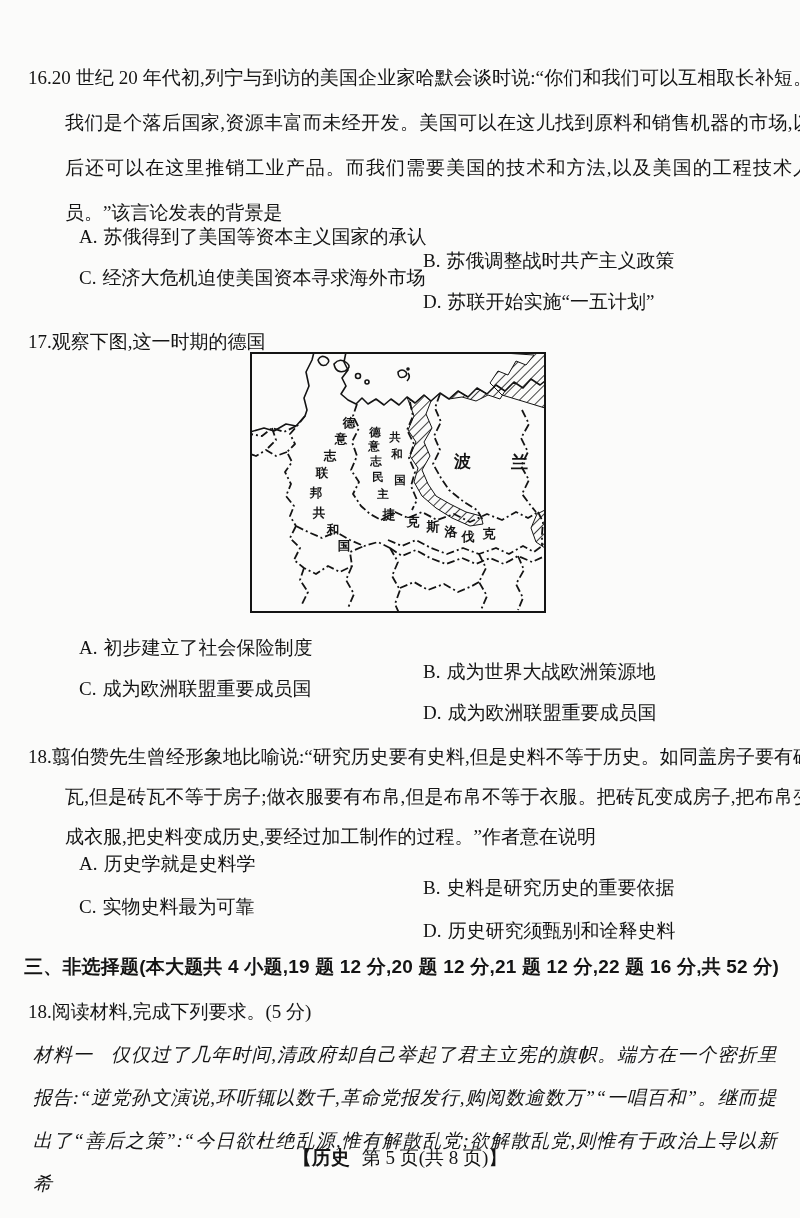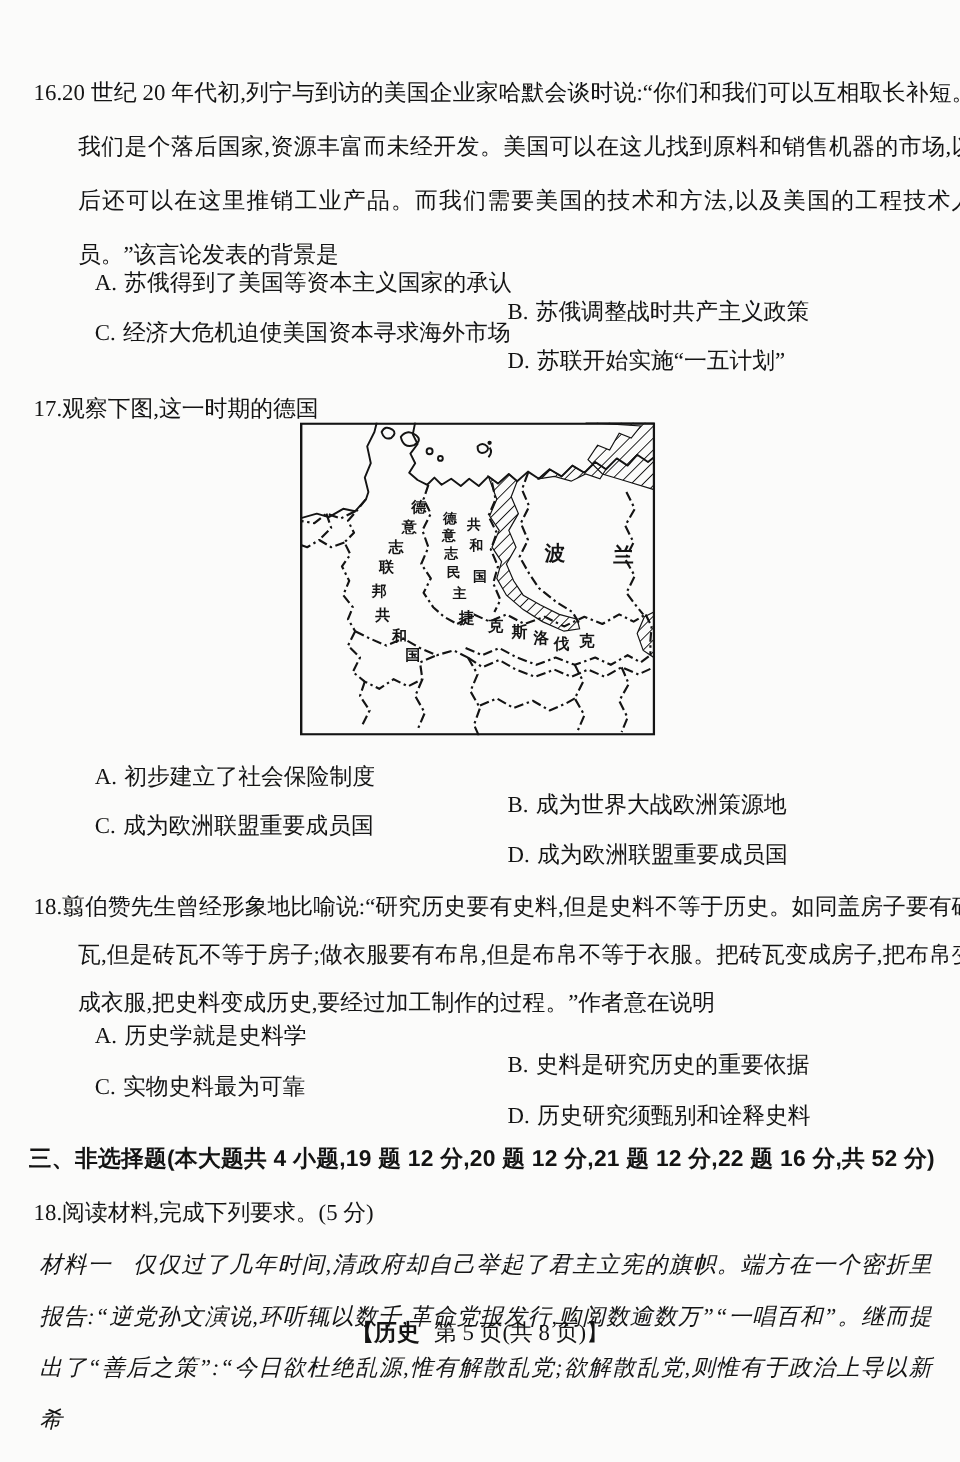--- a/index.html
+++ b/index.html
@@ -150,15 +150,15 @@
   <div class="opt c1"><span class="optlab">C.</span><span>实物史料最为可靠</span></div>
   <div class="opt c2"><span class="optlab">D.</span><span>历史研究须甄别和诠释史料</span></div>
 </div>
 
 <p class="abs sec-header" style="top:935px">三、非选择题(本大题共 4 小题,19 题 12 分,20 题 12 分,21 题 12 分,22 题 16 分,共 52 分)</p>
 
 <p class="abs oneline" style="top:980px;left:28px"><span>18.</span><span>阅读材料,完成下列要求。(5 分)</span></p>
 
 <p class="abs material" style="top:1014px"><span class="mlabel">材料一</span><span>仅仅过了几年时间,清政府却自己举起了君主立宪的旗帜。端方在一个密折里报告:“逆党孙文演说,环听辄以数千,革命党报发行,购阅数逾数万”“一唱百和”。继而提出了“善后之策”:“今日欲杜绝乱源,惟有解散乱党;欲解散乱党,则惟有于政治上导以新希</span></p>
 
-<div class="abs footer" style="top:1100px">
+<div class="abs footer" style="top:1146px">
   <span class="fsub">【历史</span><span class="fpage">第 5 页(共 8 页)】</span>
 </div>
 
 </body></html>

